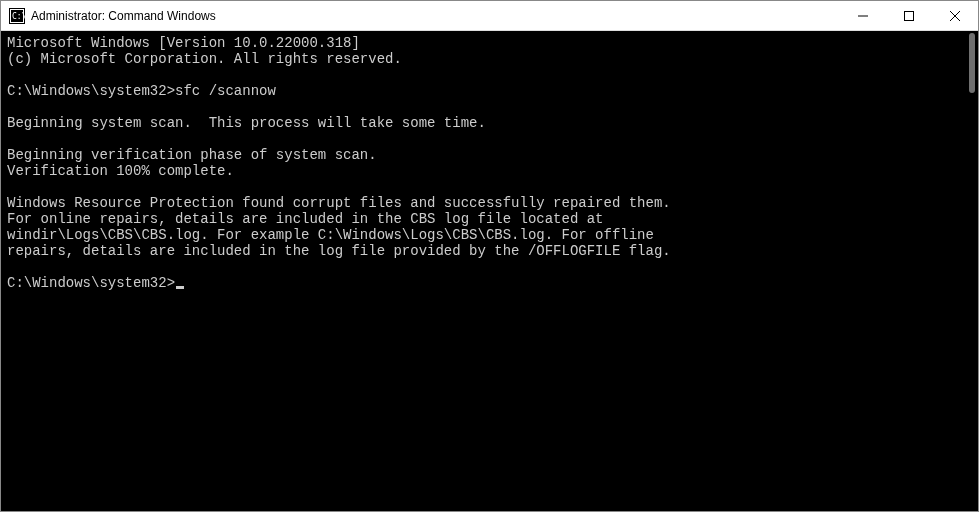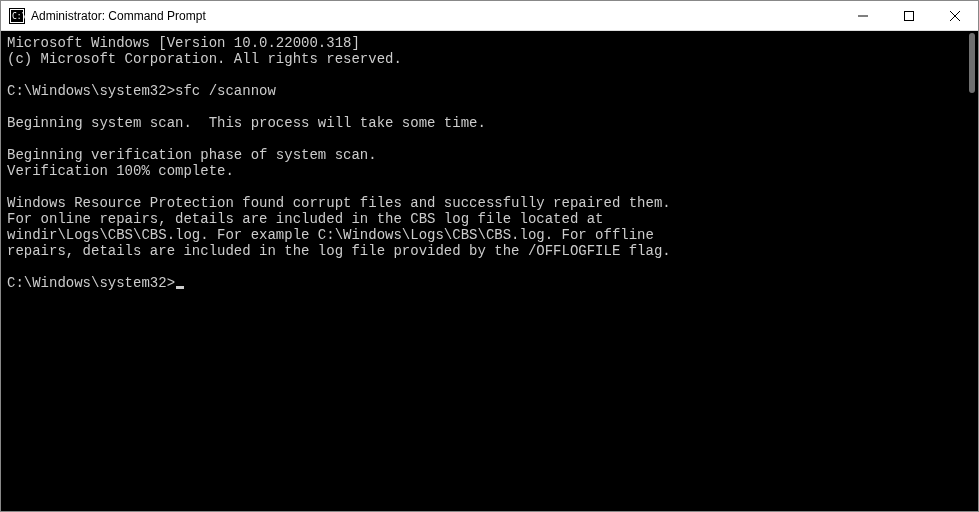--- a/index.html
+++ b/index.html
@@ -123,21 +123,21 @@
 
   <div class="titlebar">
     <span class="titlebar-icon">
       <svg viewBox="0 0 16 16">
         <rect x="0" y="0" width="16" height="16" fill="#000"></rect>
         <rect x="1" y="1" width="14" height="14" fill="#fff"></rect>
         <rect x="2" y="2" width="12" height="12" fill="#000"></rect>
         <text x="3" y="11" font-size="8" fill="#fff" font-family="monospace">C:\</text>
       </svg>
     </span>
-    <span class="titlebar-title">Administrator: Command Prompt</span>
+    <span class="titlebar-title">Administrator: Command Windows</span>
     <div class="titlebar-controls">
       <div class="titlebar-btn">
         <svg viewBox="0 0 10 10">
             <line x1="0" y1="5" x2="10" y2="5" stroke="#000" stroke-width="1"></line>
           </svg>
       </div>
       <div class="titlebar-btn">
         <svg viewBox="0 0 10 10">
             <rect x="0.5" y="0.5" width="9" height="9" fill="none" stroke="#000" stroke-width="1"></rect>
           </svg>

